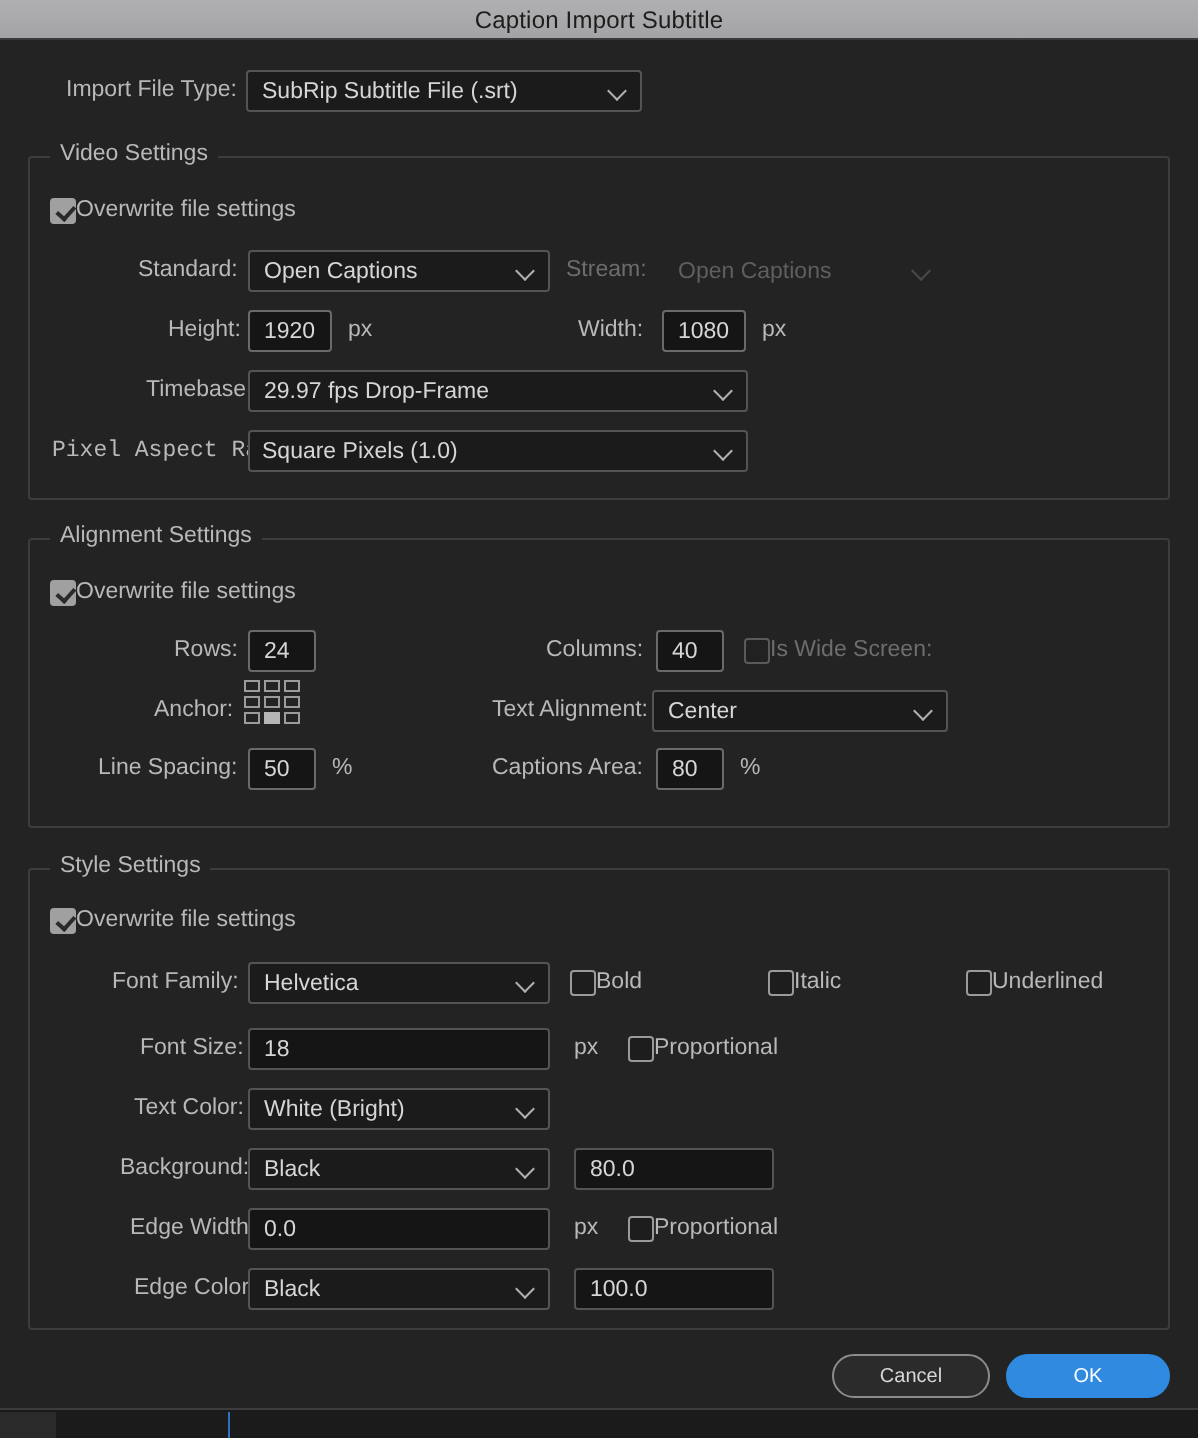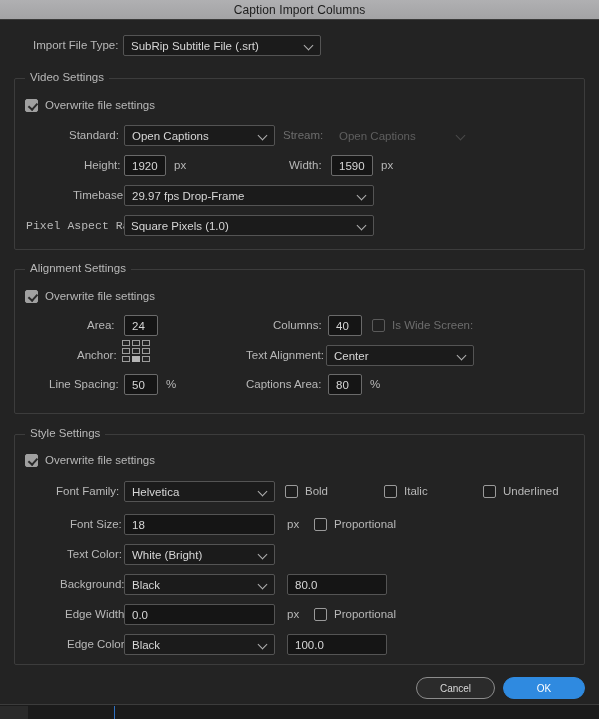--- a/index.html
+++ b/index.html
@@ -186,21 +186,20 @@
     content: "";
     position: absolute;
     left: 3.8px; top: 1.4px;
     width: 3.6px; height: 7px;
     border-right: 2px solid #2a2a2a;
     border-bottom: 2px solid #2a2a2a;
     transform: rotate(42deg);
   }
   .box.off-dim { border-color: #5a5a5a; background: #212121; }
   .check .ctext {
-    margin-left: 7px;
     font-size: 11.5px;
     color: #b8b8b8;
     white-space: nowrap;
   }
   .check .ctext.dim { color: #6d6d6d; }
 
   
   .anchor {
     position: absolute;
     width: 30px; height: 25px;
@@ -243,21 +242,21 @@
     border: 1px solid #2f8ae0;
     color: #ffffff;
   }
 </style>
 </head>
 <body>
 
 <div id="app">
 
   <div class="titlebar">
-    <span class="titlebar-text">Caption Import Columns</span>
+    <span class="titlebar-text">Caption Import Subtitle</span>
   </div>
 
   <div class="dialog-body">
 
     <div class="toprow">
       <span class="lbl">Import File Type:</span>
       <div class="select" style="left:123px; top:1px; width:198px;">
         <span class="val">SubRip Subtitle File (.srt)</span>
         <span class="chev"></span>
       </div>
@@ -284,21 +283,21 @@
       </div>
 
       <span class="lbl" style="position:absolute; left:69px; top:80px;">Height:</span>
       <div class="input numbox" style="left:109px; top:76px; width:42px;">
         <span>1920</span>
       </div>
       <span class="unit" style="position:absolute; left:159px; top:80px;">px</span>
 
       <span class="lbl" style="position:absolute; left:274px; top:80px;">Width:</span>
       <div class="input numbox" style="left:316px; top:76px; width:42px;">
-        <span>1590</span>
+        <span>1080</span>
       </div>
       <span class="unit" style="position:absolute; left:366px; top:80px;">px</span>
 
       <span class="lbl" style="position:absolute; left:58px; top:110px;">Timebase:</span>
       <div class="select" style="left:109px; top:106px; width:250px;">
         <span class="val">29.97 fps Drop-Frame</span>
         <span class="chev"></span>
       </div>
 
       <span class="lbl" style="position:absolute; left:11px; top:140px;font-family:Liberation Mono, monospace;">Pixel Aspect Ratio:</span>
@@ -309,21 +308,21 @@
     </div>
 
     <div class="group" style="left:14px; top:248px; width:571px; height:145px;">
       <span class="group-title">Alignment Settings</span>
 
       <div class="check" style="left:10px; top:18px;">
         <span class="box on"></span>
         <span class="ctext">Overwrite file settings</span>
       </div>
 
-      <span class="lbl" style="position:absolute; left:72px; top:49px;">Area:</span>
+      <span class="lbl" style="position:absolute; left:72px; top:49px;">Rows:</span>
       <div class="input numbox" style="left:109px; top:45px; width:34px;">
         <span>24</span>
       </div>
 
       <span class="lbl" style="position:absolute; left:258px; top:49px;">Columns:</span>
       <div class="input numbox" style="left:313px; top:45px; width:34px;">
         <span>40</span>
       </div>
 
       <div class="check" style="left:357px; top:47px;">

